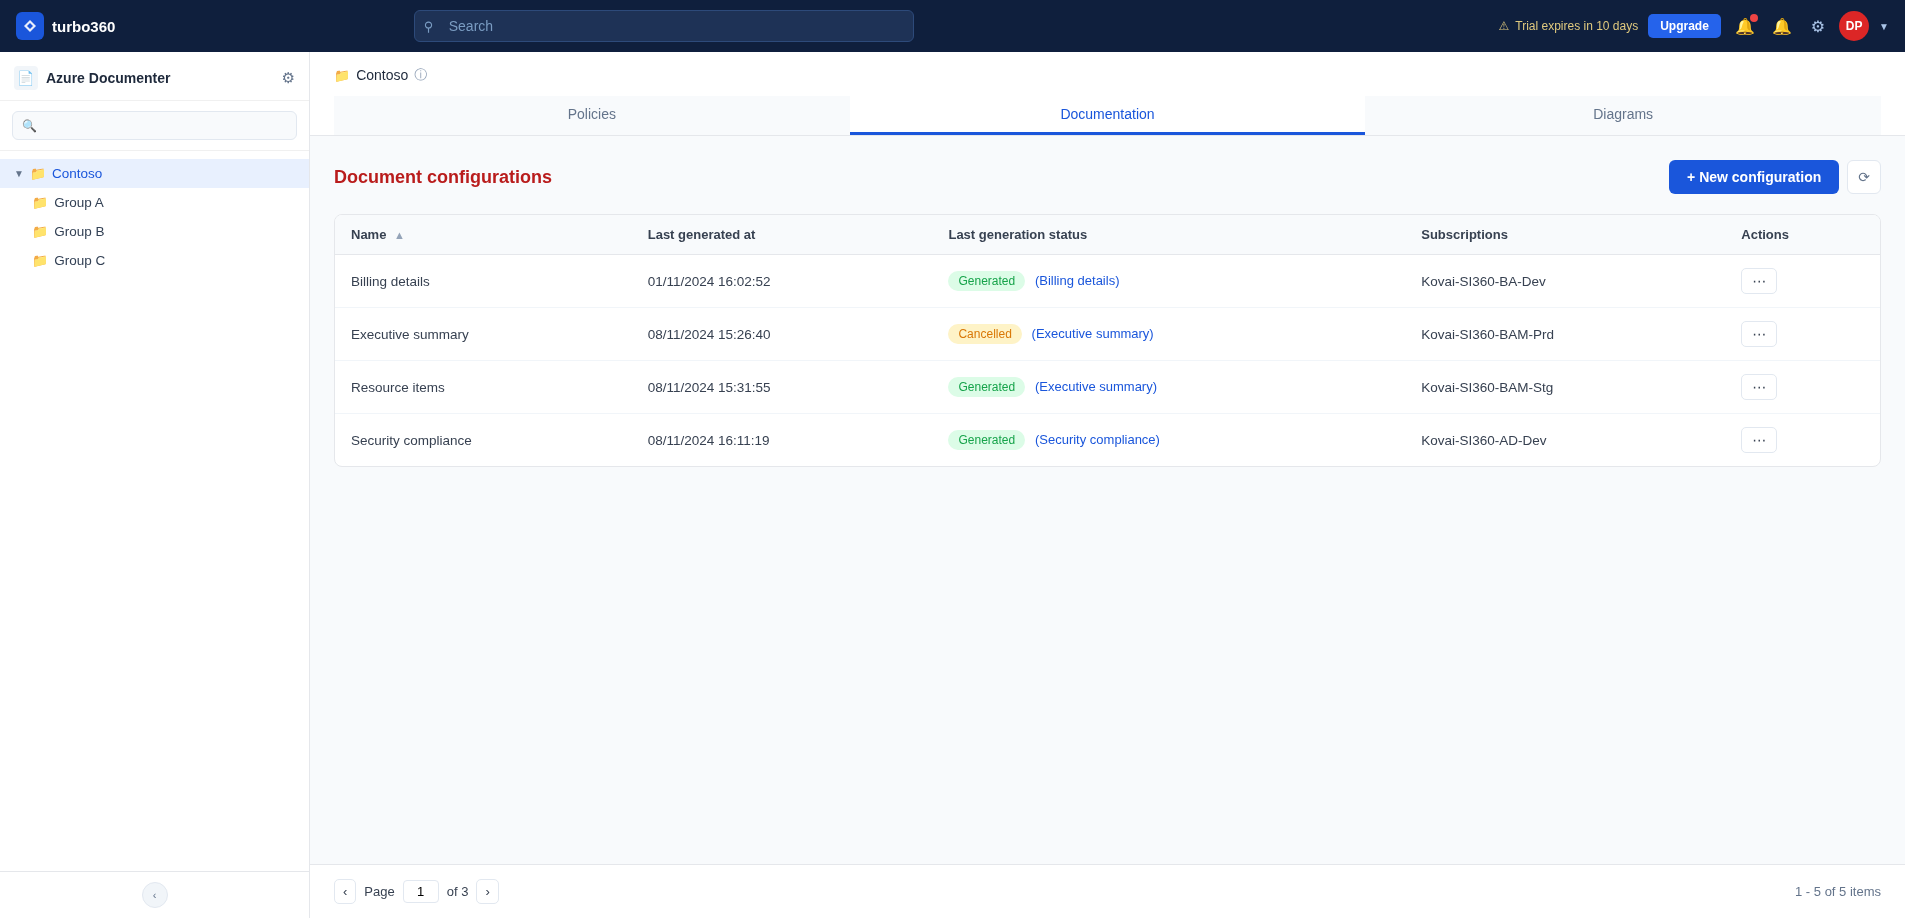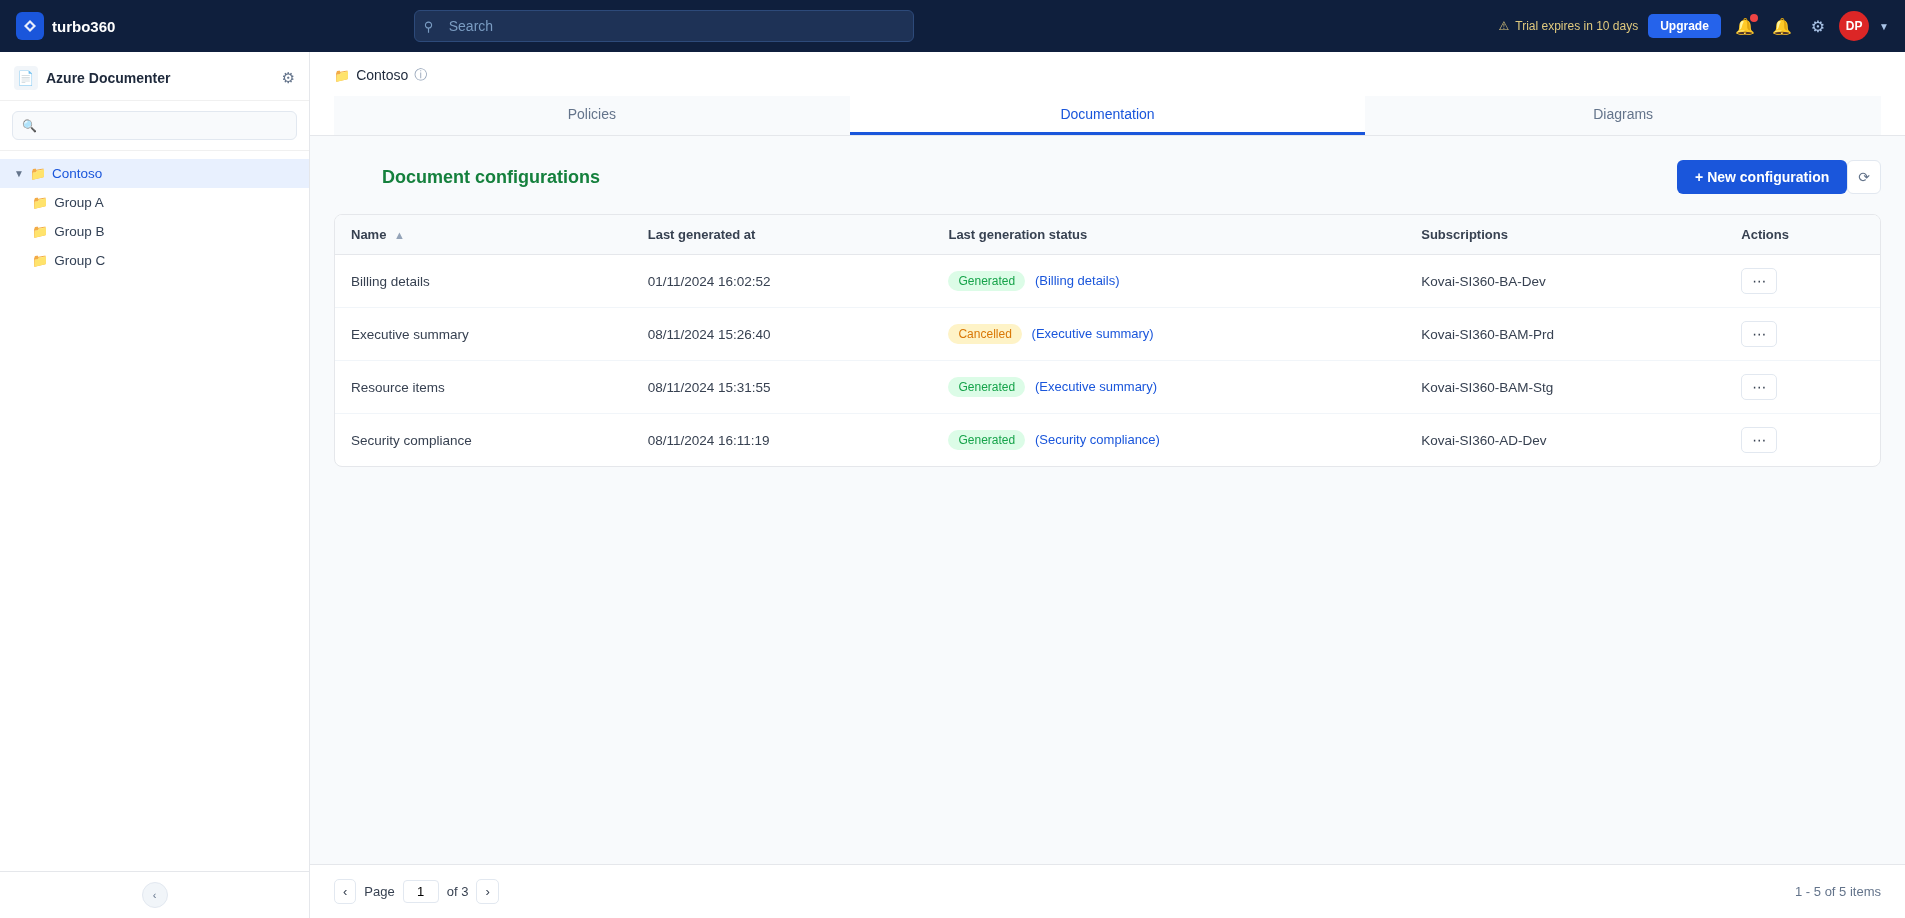--- a/index.html
+++ b/index.html
@@ -274,26 +274,25 @@
     }
     .section-header {
       display: flex;
       align-items: center;
       justify-content: space-between;
       margin-bottom: 20px;
     }
     .section-title {
       font-size: 18px;
       font-weight: 600;
-      color: #15803d;
-      margin-left: 48px;
+      color: #b91c1c;
     }
     .section-actions {
       display: flex;
-      gap: 0;
+      gap: 8px;
       align-items: flex-start;
     }
     .new-config-btn {
       background: #1a56db;
       color: white;
       border: none;
       border-radius: 6px;
       padding: 9px 18px;
       font-size: 14px;
       font-weight: 600;

